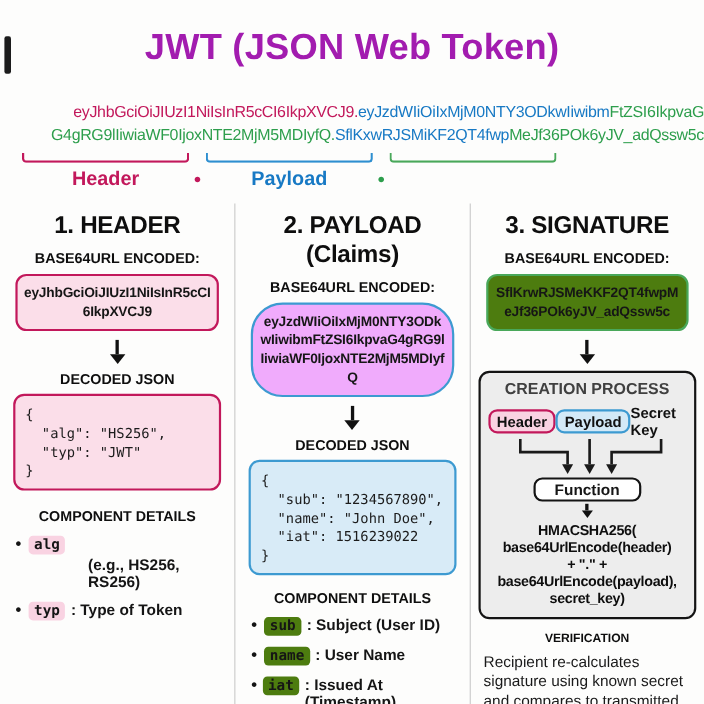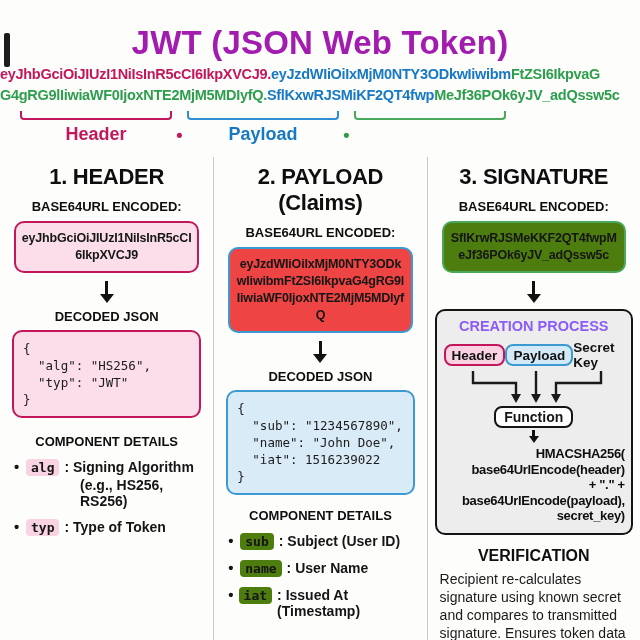--- a/index.html
+++ b/index.html
@@ -5,21 +5,21 @@
   * { margin:0; padding:0; box-sizing:border-box; }
   html,body { width:640px; height:640px; }
   body { font-family:"Liberation Sans", sans-serif; background:#fdfdfc; color:#161616; overflow:hidden; }
   .canvas { position:relative; width:640px; height:640px; }
 
   
   .artifact-top { position:absolute; left:4px; top:9px; width:6px; height:34px; background:#1c1c1c; border-radius:2px; }
 
   h1.title { margin-top:24px; text-align:center; font-size:33px; font-weight:800; letter-spacing:.2px; color:#a21caf; }
 
-  .token { margin-top:2px; text-align:left; font-weight:700; font-size:14.5px; letter-spacing:-0.3px; line-height:21px; white-space:nowrap; }
+  .token { margin-top:30px; text-align:right; font-weight:400; font-size:14.5px; letter-spacing:-0.3px; line-height:21px; white-space:nowrap; }
   .tk-h { color:#c2185b; } .tk-p { color:#1779c4; } .tk-s { color:#2d9e4c; }
 
   .legend { margin:5px 0 0 20px; width:486px; }
   .bracket-row { display:flex; }
   .cup { width:152px; height:9px; border:2.5px solid; border-top:none; border-radius:0 0 4px 4px; }
   .cup.h { border-color:#c2185b; } .cup.p { border-color:#2e8fd0; } .cup.s { border-color:#49a85a; }
   .gapcell { width:15px; display:flex; align-items:center; justify-content:center; }
   .label-row { display:flex; margin-top:4px; }
   .lbl { width:152px; text-align:center; font-size:18px; font-weight:700; }
   .lbl.h { color:#c2185b; } .lbl.p { color:#1779c4; } .lbl.s { color:#2d9e4c; }
@@ -27,21 +27,21 @@
   .sepdot.h { color:#c2185b; } .sepdot.s { color:#2d9e4c; }
 
   .cols { display:flex; margin-top:12px; min-height:443px; align-items:stretch; }
   .col { width:213.3px; padding-top:7px; }
   .col + .col { border-left:1.5px solid #c9c9c9; }
   .col h2 { text-align:center; font-size:22px; font-weight:800; letter-spacing:-0.3px; color:#0e0e0e; }
   .col h3 { text-align:center; font-size:13px; font-weight:800; margin-top:9px; color:#0e0e0e; }
   .enc-box { margin:7px 14px 0; padding:7px 5px; border:2px solid; border-radius:10px; text-align:center;
              font-weight:700; font-size:12.5px; letter-spacing:-0.2px; line-height:17px; word-break:break-all; }
   .enc-box.h { border-color:#c2185b; background:#fbdee9; }
-  .enc-box.p { border-color:#3d9ad1; background:#ef4444; }
+  .enc-box.p { border-color:#3d9ad1; background:#f0abfc;border-radius:29px; }
   .enc-box.s { border-color:#49a85a; background:#4d7c0f; }
 
   .arrow { display:flex; flex-direction:column; align-items:center; margin:8px 0 6px; }
   .arrow .shaft { width:3.5px; height:13px; background:#111; }
   .arrow .head { width:0; height:0; border-left:7px solid transparent; border-right:7px solid transparent; border-top:9px solid #111; }
   .arrow.small { margin:2px 0; }
   .arrow.small .shaft { height:6px; width:2.5px; }
   .arrow.small .head { border-left-width:5px; border-right-width:5px; border-top-width:7px; }
 
   .dec-box { margin:6px 12px 0; padding:8px 9px; border:2px solid; border-radius:10px; text-align:left;
@@ -50,32 +50,32 @@
   .dec-box.p { border-color:#3d9ad1; background:#d8ebf7; }
 
   .details { margin:8px 14px 0; }
   .bullet { display:flex; align-items:baseline; font-size:14px; font-weight:600; margin-top:9px; color:#151515; }
   .bdot { width:12px; font-size:15px; }
   .chip { font-family:"DejaVu Sans Mono", monospace; font-size:13px; font-weight:700; padding:1px 5px; border-radius:4px; margin-right:5px; }
   .chip.pink { background:#f9d3e2; } .chip.blue { background:#4d7c0f; }
   .bullet-sub { margin:1px 0 0 66px; font-size:14px; font-weight:600; color:#151515; }
 
   .process-box { margin:0 7px; border:2.5px solid #141414; border-radius:10px; background:#ededed; padding:7px 6px 9px; }
-  .process-box h4 { text-align:center; font-size:14.5px; font-weight:800; color:#8b5cf6; }
+  .process-box h4 { text-align:center; font-size:14.5px; font-weight:800; color:#404040; }
   .proc-row { display:flex; justify-content:space-between; align-items:center; margin-top:6px; padding:0 1px; }
   .pchip { font-size:13.5px; font-weight:700; padding:1.5px 6px; border:2px solid; border-radius:8px; background:#fff; color:#111; }
   .pchip.h { border-color:#c2185b; background:#f9d3e2; }
   .pchip.p { border-color:#3d9ad1; background:#d3e9f7; }
   .plain-key { font-size:13.5px; font-weight:700; color:#111; }
   .connector { display:block; margin:0 auto; }
-  .func-chip { display:block; width:79px; margin:0 auto; text-align:center; font-size:14px; font-weight:700;
+  .func-chip { display:block; width:98px; margin:0 auto; text-align:center; font-size:14px; font-weight:700;
                border:2.5px solid #141414; border-radius:8px; background:#fff; padding:1px 0; }
-  .formula { margin-top:3px; text-align:right; font-size:13px; font-weight:700; letter-spacing:-0.3px; line-height:15.5px; white-space:pre; color:#0e0e0e; }
-
-  .verif-h { text-align:center; font-size:16px; font-weight:800; margin-top:12px; color:#0e0e0e; }
+  .formula { margin-top:3px; text-align:center; font-size:13px; font-weight:700; letter-spacing:-0.3px; line-height:15.5px; white-space:pre; color:#0e0e0e; }
+
+  .verif-h { text-align:center; font-size:11px; font-weight:800; margin-top:12px; color:#0e0e0e; }
   .verif-p { margin:5px 10px 0 12px; font-size:14px; line-height:18px; color:#1a1a1a; }
 </style>
 </head>
 <body>
 
 <div class="canvas">
   <div class="artifact-top"></div>
 
   <h1 class="title">JWT (JSON Web Token)</h1>
 
@@ -113,21 +113,20 @@
       <h3 style="margin-top:0">DECODED JSON</h3>
       <div class="dec-box h">{
   "alg": "HS256",
   "typ": "JWT"
 }</div>
       <h3 style="margin-top:16px">COMPONENT DETAILS</h3>
       <div class="details">
         <div class="bullet">
           <span class="bdot">•</span>
           <span class="chip pink">alg</span>
-          <span>: Signing Algorithm</span>
         </div>
         <div class="bullet-sub">(e.g., HS256, RS256)</div>
         <div class="bullet">
           <span class="bdot">•</span>
           <span class="chip pink">typ</span>
           <span>: Type of Token</span>
         </div>
       </div>
     </section>
 

